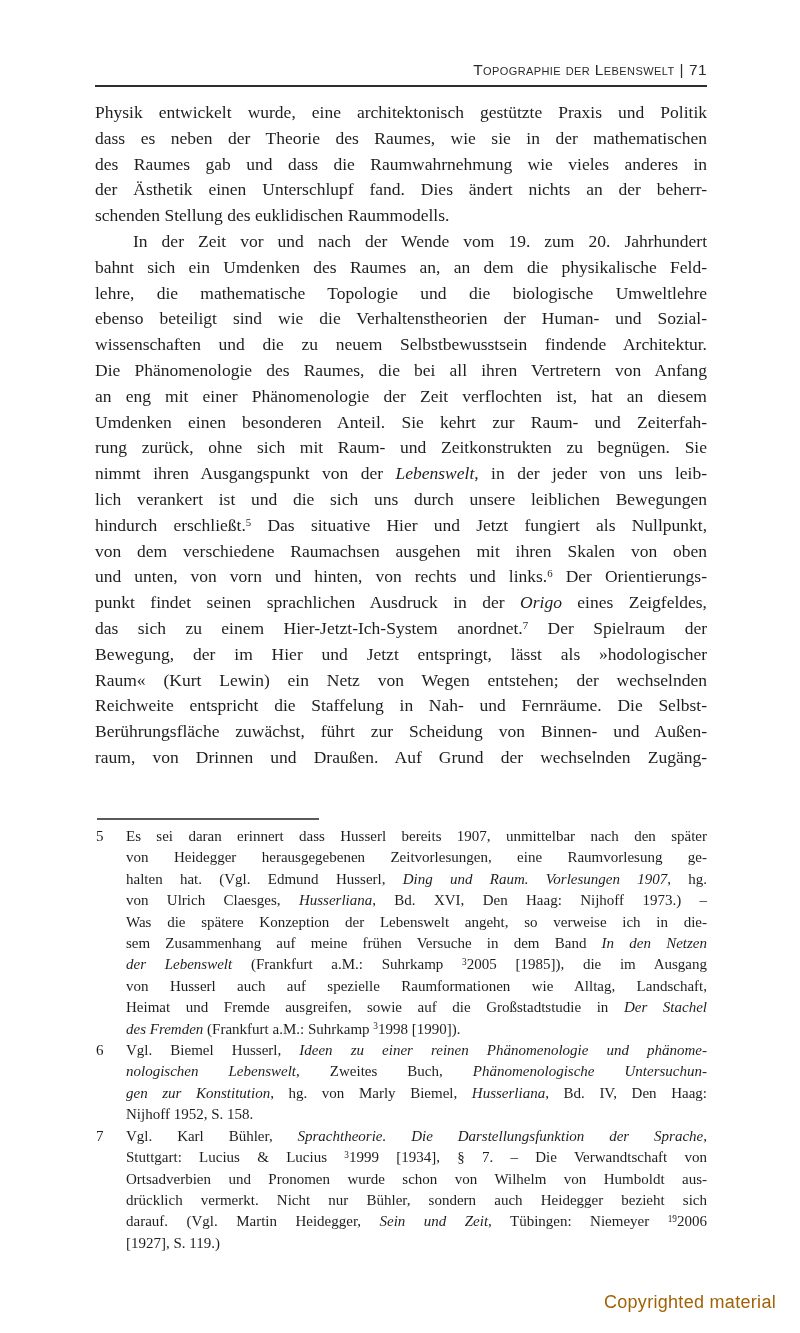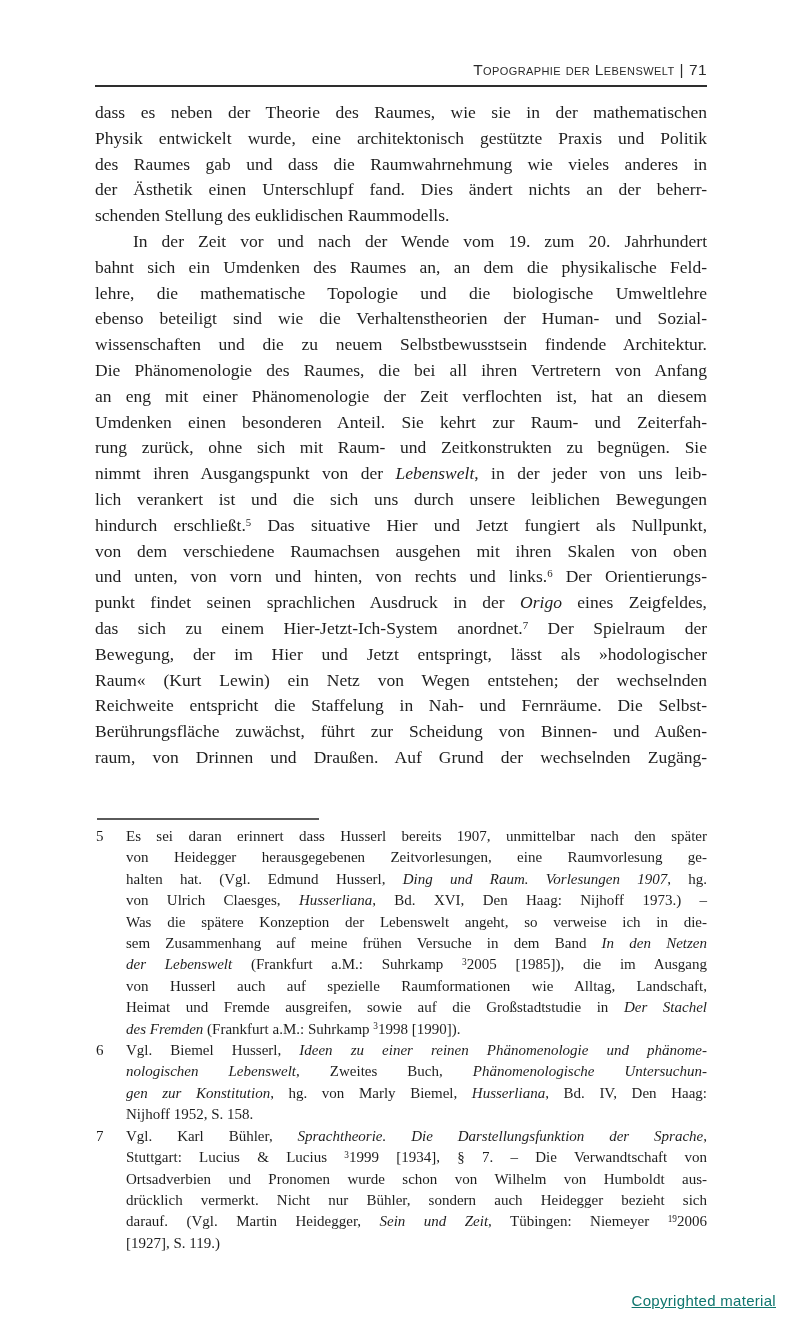--- a/index.html
+++ b/index.html
@@ -74,40 +74,39 @@
     font-size: 15px;
     line-height: 21.4px;
   }
   .footnote { position: relative; padding-left: 31px; }
   .fn-num { position: absolute; left: 1px; top: 0; }
   .watermark {
     position: absolute;
     right: 24px;
     top: 1292px;
     font-family: "Liberation Sans", sans-serif;
-    font-size: 15px;
-    color: #0f766e;
+    font-size: 18px;
+    color: #a16207;
     letter-spacing: 0.3px;
-    text-decoration: underline;
   }
 </style>
 </head>
 <body>
 
 <div class="page">
 
   <div class="running-head">
     <span class="sc">Topographie der Lebenswelt</span><span class="sep">|</span><span>71</span>
   </div>
 
   <div class="head-rule"></div>
 
   <div class="body-text">
+      <div class="jline"><span>Physik entwickelt wurde, eine architektonisch gestützte Praxis und Politik</span></div>
       <div class="jline"><span>dass es neben der Theorie des Raumes, wie sie in der mathematischen</span></div>
-      <div class="jline"><span>Physik entwickelt wurde, eine architektonisch gestützte Praxis und Politik</span></div>
       <div class="jline"><span>des Raumes gab und dass die Raumwahrnehmung wie vieles anderes in</span></div>
       <div class="jline"><span>der Ästhetik einen Unterschlupf fand. Dies ändert nichts an der beherr-</span></div>
       <div class="jline left"><span>schenden Stellung des euklidischen Raummodells.</span></div>
       <div class="jline ind"><span>In der Zeit vor und nach der Wende vom 19. zum 20. Jahrhundert</span></div>
       <div class="jline"><span>bahnt sich ein Umdenken des Raumes an, an dem die physikalische Feld-</span></div>
       <div class="jline"><span>lehre, die mathematische Topologie und die biologische Umweltlehre</span></div>
       <div class="jline"><span>ebenso beteiligt sind wie die Verhaltenstheorien der Human- und Sozial-</span></div>
       <div class="jline"><span>wissenschaften und die zu neuem Selbstbewusstsein findende Architektur.</span></div>
       <div class="jline"><span>Die Phänomenologie des Raumes, die bei all ihren Vertretern von Anfang</span></div>
       <div class="jline"><span>an eng mit einer Phänomenologie der Zeit verflochten ist, hat an diesem</span></div>

